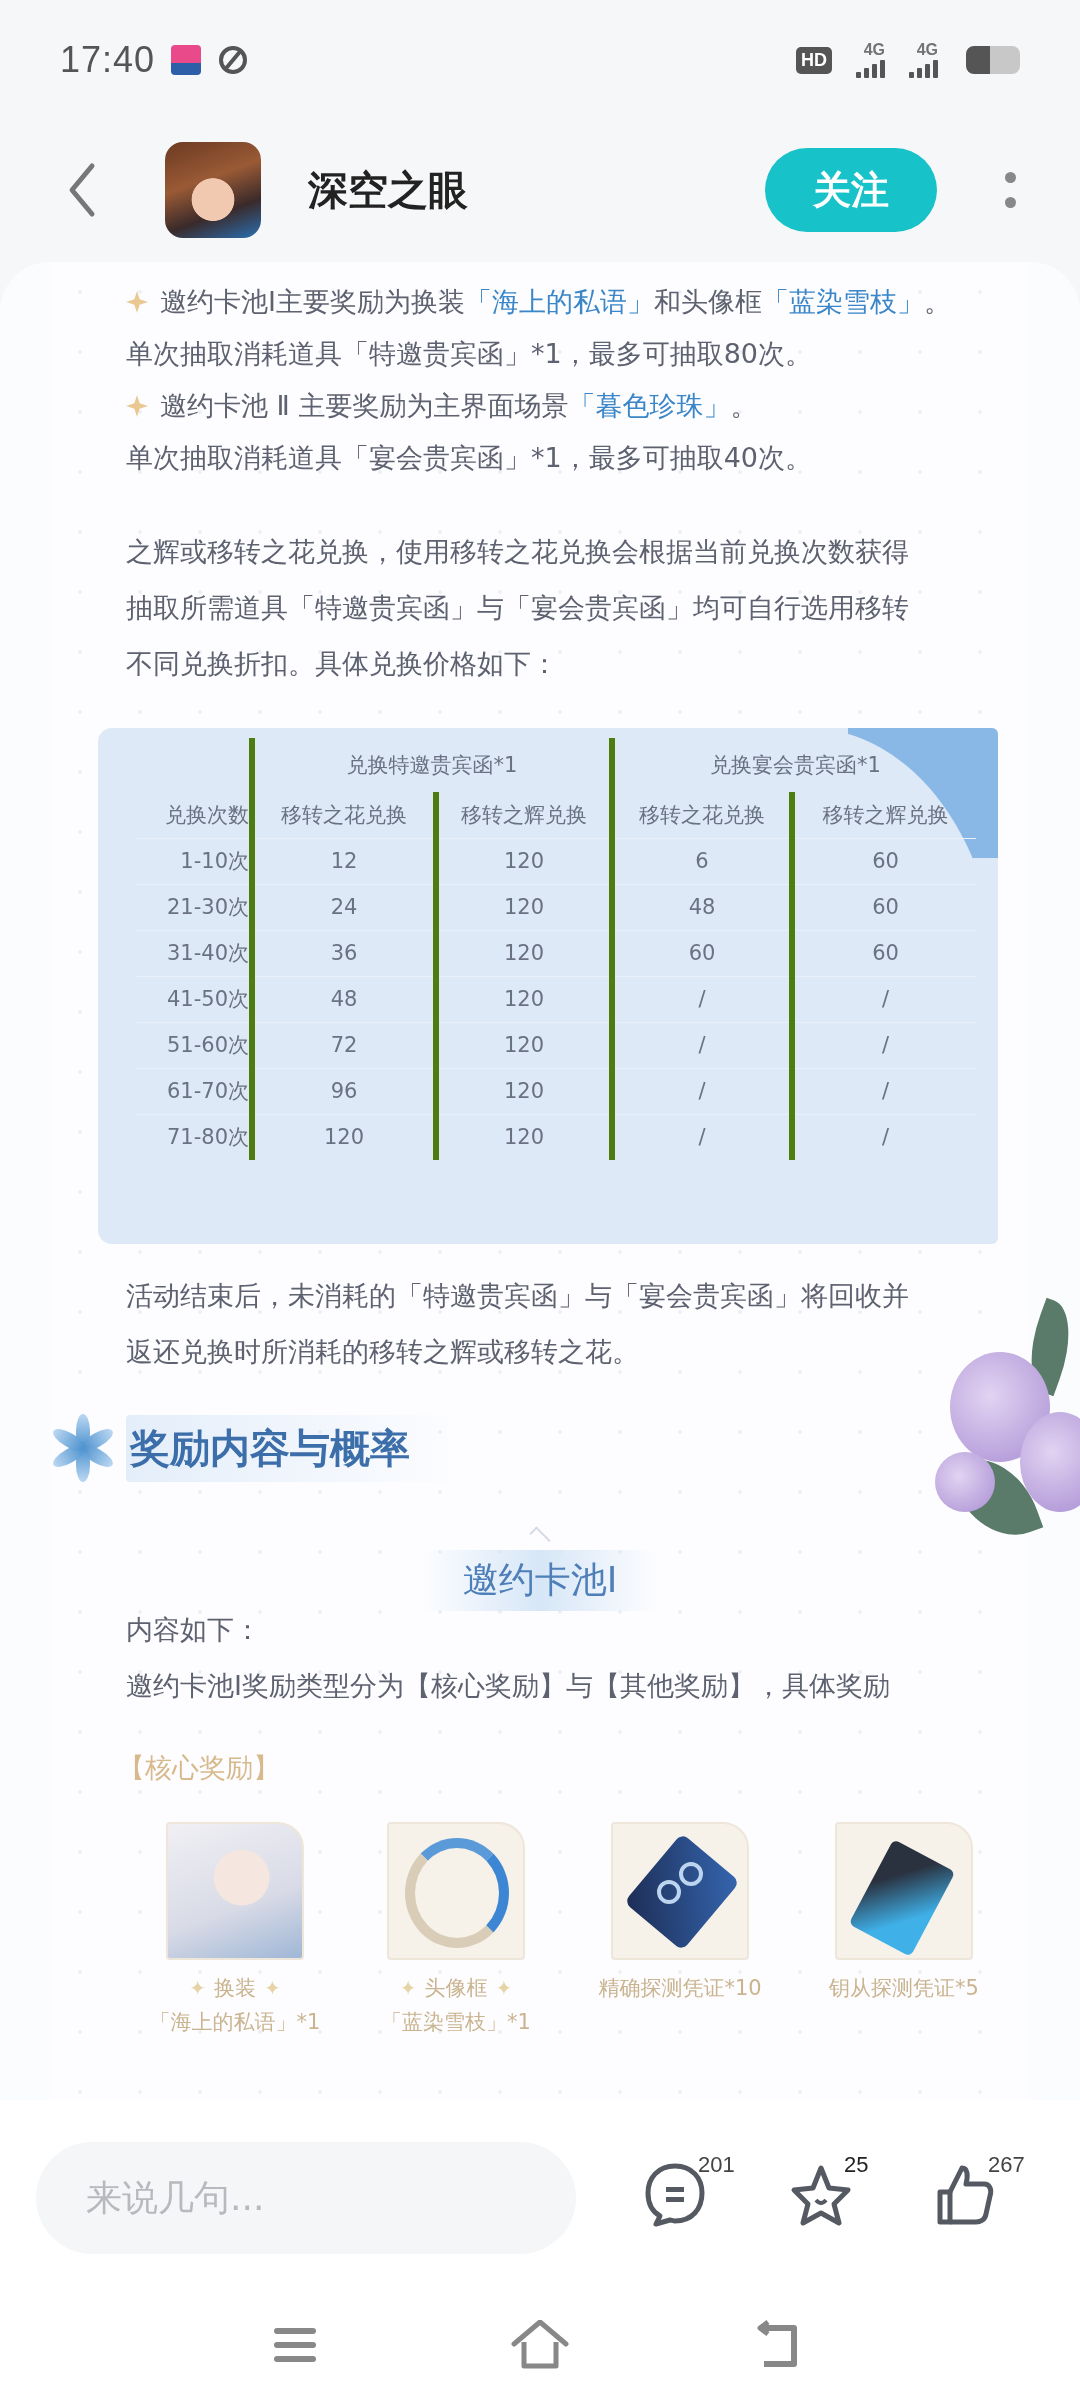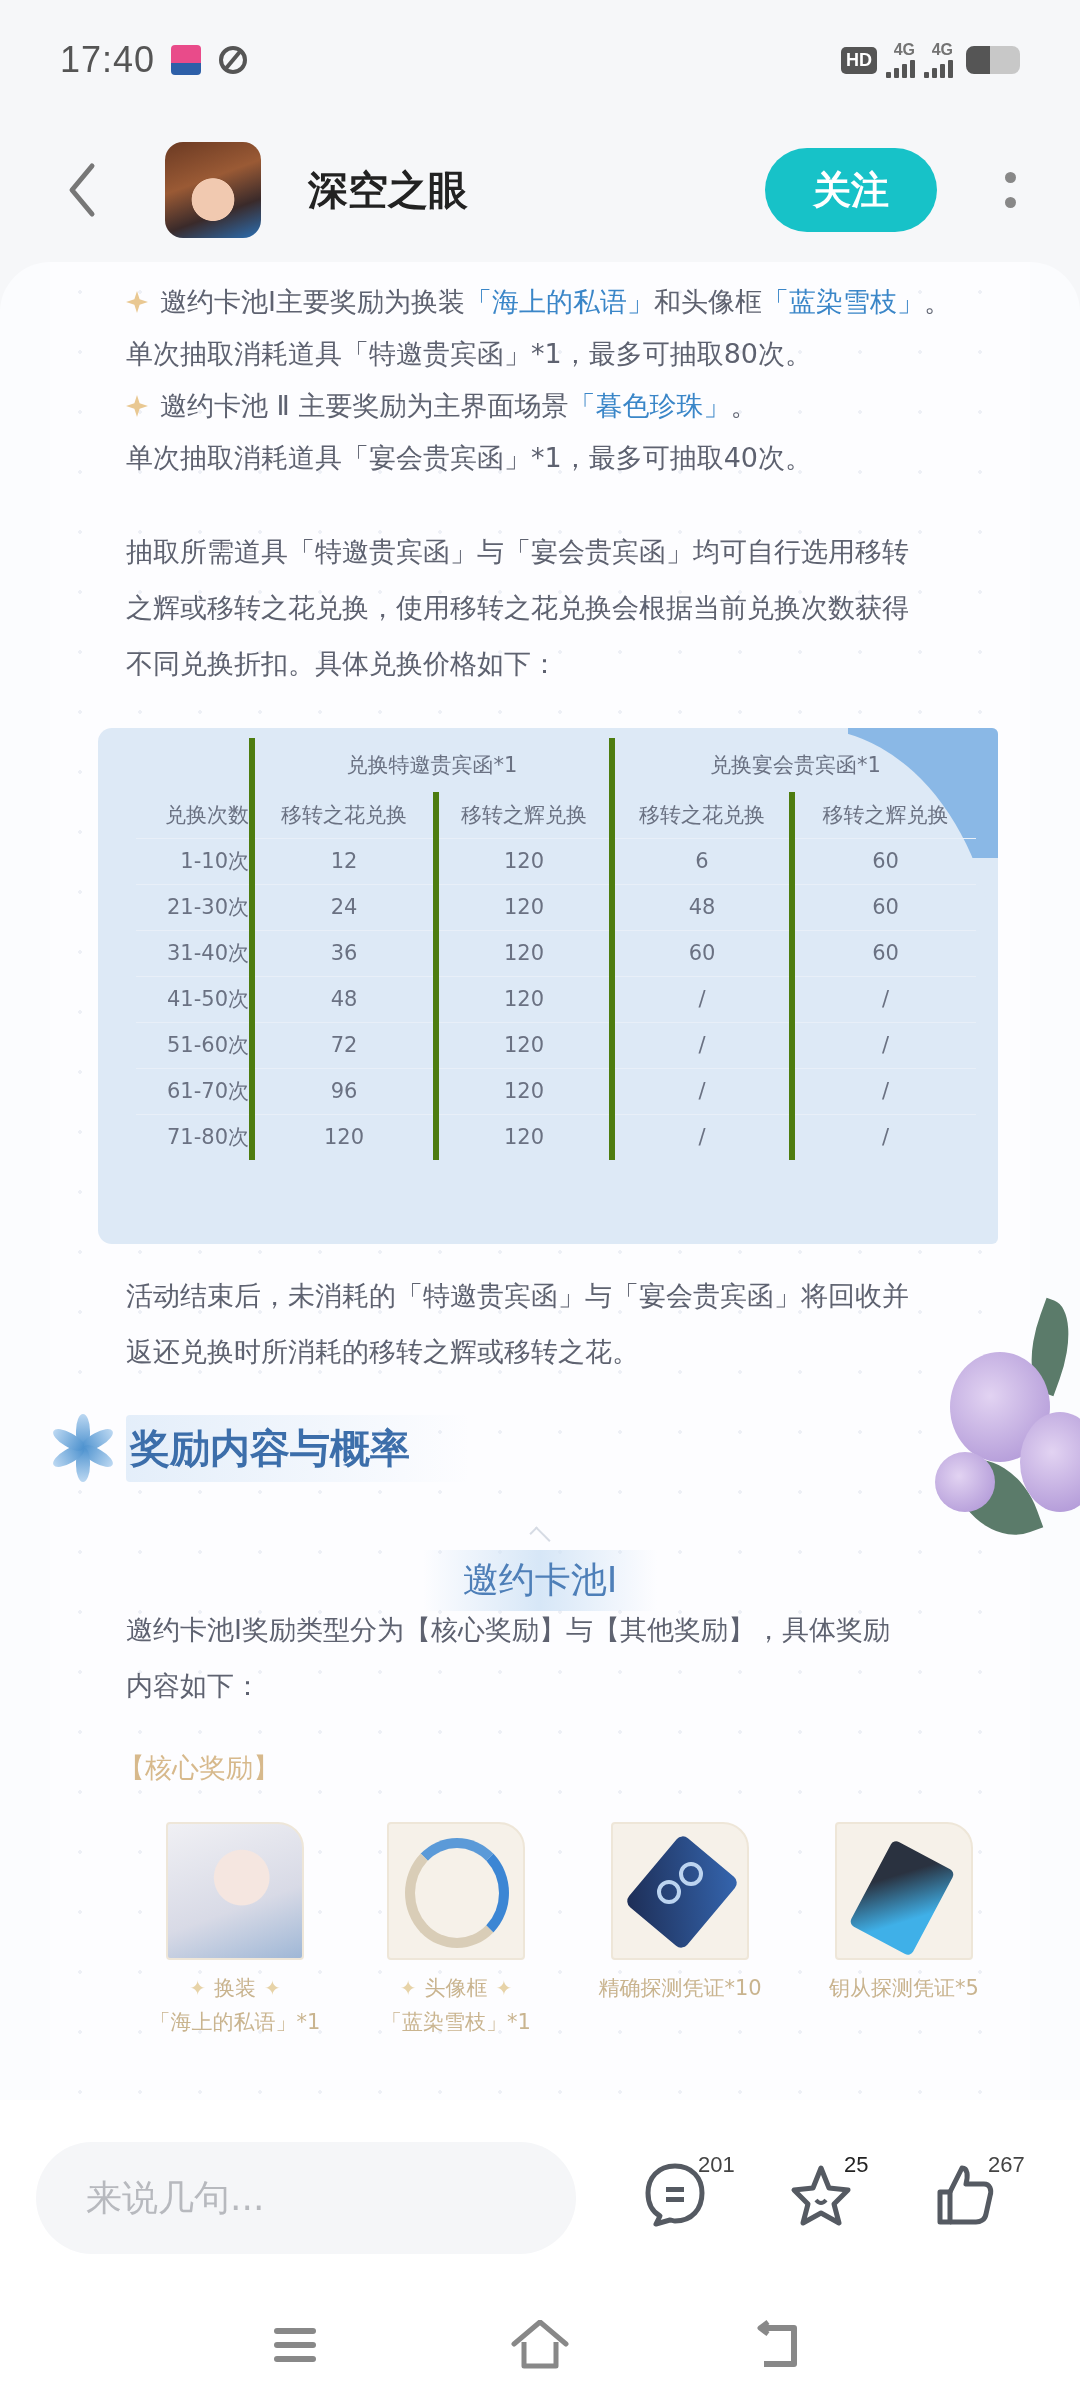--- a/index.html
+++ b/index.html
@@ -4,21 +4,21 @@
 <style>
   * { box-sizing: border-box; margin: 0; padding: 0; }
   html, body { width: 1080px; height: 2400px; overflow: hidden; }
   body { background: #f6f7f9; font-family: "DejaVu Sans", "Liberation Sans", sans-serif; position: relative; color: #555a66; }
 
   .status-bar { position: absolute; top: 0; left: 0; width: 1080px; height: 120px; display: flex; align-items: center; padding: 16px 60px; }
   .status-time { font-size: 36px; color: #555; font-family: "Liberation Sans", sans-serif; letter-spacing: 1px; }
   .status-app-icon { width: 30px; height: 30px; margin-left: 16px; border-radius: 4px; background: linear-gradient(#e94b8a 60%, #2d5fa8 60%); }
   .status-o-icon { width: 28px; height: 28px; margin-left: 18px; border: 4px solid #555; border-radius: 50%; position: relative; }
   .status-o-icon::after { content: ""; position: absolute; left: 8px; top: -3px; width: 4px; height: 26px; background: #555; transform: rotate(40deg); }
-  .status-right { margin-left: auto; display: flex; align-items: center; gap: 9px; }
+  .status-right { margin-left: auto; display: flex; align-items: center; gap: 24px; }
   .hd-badge { background: #555; color: #fff; font-size: 18px; font-weight: bold; padding: 3px 5px; border-radius: 5px; font-family: "Liberation Sans", sans-serif; }
   .sig { font-size: 16px; color: #737373; font-weight: bold; display: flex; flex-direction: column; align-items: flex-end; line-height: 1; font-family: "Liberation Sans", sans-serif; }
   .bars { display: flex; align-items: flex-end; gap: 3px; margin-top: 2px; }
   .bars span { width: 5px; background: #555; border-radius: 1px; }
   .battery { width: 54px; height: 28px; border-radius: 8px; background: linear-gradient(90deg, #555 45%, #c8c8c8 45%); margin-left: 4px; }
 
   .header { position: absolute; top: 120px; left: 0; width: 1080px; height: 140px; display: flex; align-items: center; gap: 11px; }
   .back-btn { width: 60px; height: 60px; margin-left: 52px; display: flex; align-items: center; justify-content: center; }
   .avatar { width: 96px; height: 96px; border-radius: 18px; margin-left: 42px; background: radial-gradient(circle at 50% 60%, #f1c9b0 0 28%, transparent 29%), linear-gradient(160deg, #6b3a23 0%, #9a5a35 40%, #3a2a2a 70%, #2b6fb3 100%); overflow: hidden; }
   .title { font-size: 40px; color: #222; margin-left: 36px; font-weight: bold; }
@@ -126,22 +126,22 @@
   <div class="p" style="top:14px;">
     <span class="sparkle"></span><span>邀约卡池Ⅰ主要奖励为换装</span><span class="hl">「海上的私语」</span><span>和头像框</span><span class="hl">「蓝染雪枝」</span><span>。</span>
   </div>
   <div class="p" style="top:66px;">单次抽取消耗道具「特邀贵宾函」*1，最多可抽取80次。</div>
   <div class="p" style="top:118px;">
     <span class="sparkle"></span><span>邀约卡池 Ⅱ 主要奖励为主界面场景</span><span class="hl">「暮色珍珠」</span><span>。</span>
   </div>
   <div class="p" style="top:170px;">单次抽取消耗道具「宴会贵宾函」*1，最多可抽取40次。</div>
 
   <div class="p" style="top:262px; line-height:56px;">
+    <div>之辉或移转之花兑换，使用移转之花兑换会根据当前兑换次数获得</div>
     <div>抽取所需道具「特邀贵宾函」与「宴会贵宾函」均可自行选用移转</div>
-    <div>之辉或移转之花兑换，使用移转之花兑换会根据当前兑换次数获得</div>
     <div>不同兑换折扣。具体兑换价格如下：</div>
   </div>
 
   <div class="table-wrap">
     <div class="table-corner"></div>
     <table>
       <tbody>
           <tr>
         <th class="c0 grp"></th>
         <th class="grp" colspan="2">兑换特邀贵宾函*1</th>
@@ -231,22 +231,22 @@
     </div>
     <span class="txt">奖励内容与概率</span>
   </div>
 
   <div class="pool-title">
     <i class="caret"></i>
     <span>邀约卡池I</span>
   </div>
 
   <div class="p" style="top:1340px; line-height:56px;">
+    <div>内容如下：</div>
     <div>邀约卡池Ⅰ奖励类型分为【核心奖励】与【其他奖励】，具体奖励</div>
-    <div>内容如下：</div>
   </div>
 
   <div class="core-label">【核心奖励】</div>
 
   <div class="rewards">
     <div class="reward">
       <div class="box" style="background:radial-gradient(circle at 55% 40%, #f5e6e0 0 25%, transparent 26%), linear-gradient(160deg,#f0f0f4,#d8dae6 60%,#9fb7d6);"></div>
       <div class="name"><span class="diamond">✦</span><span>换装</span><span class="diamond">✦</span></div>
       <div class="sub">「海上的私语」*1</div>
     </div>

